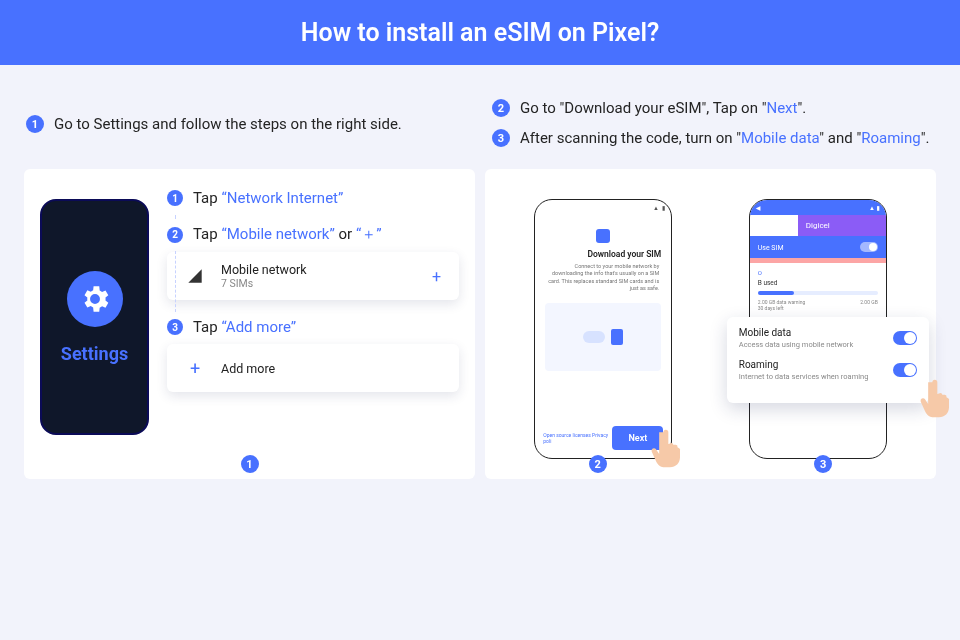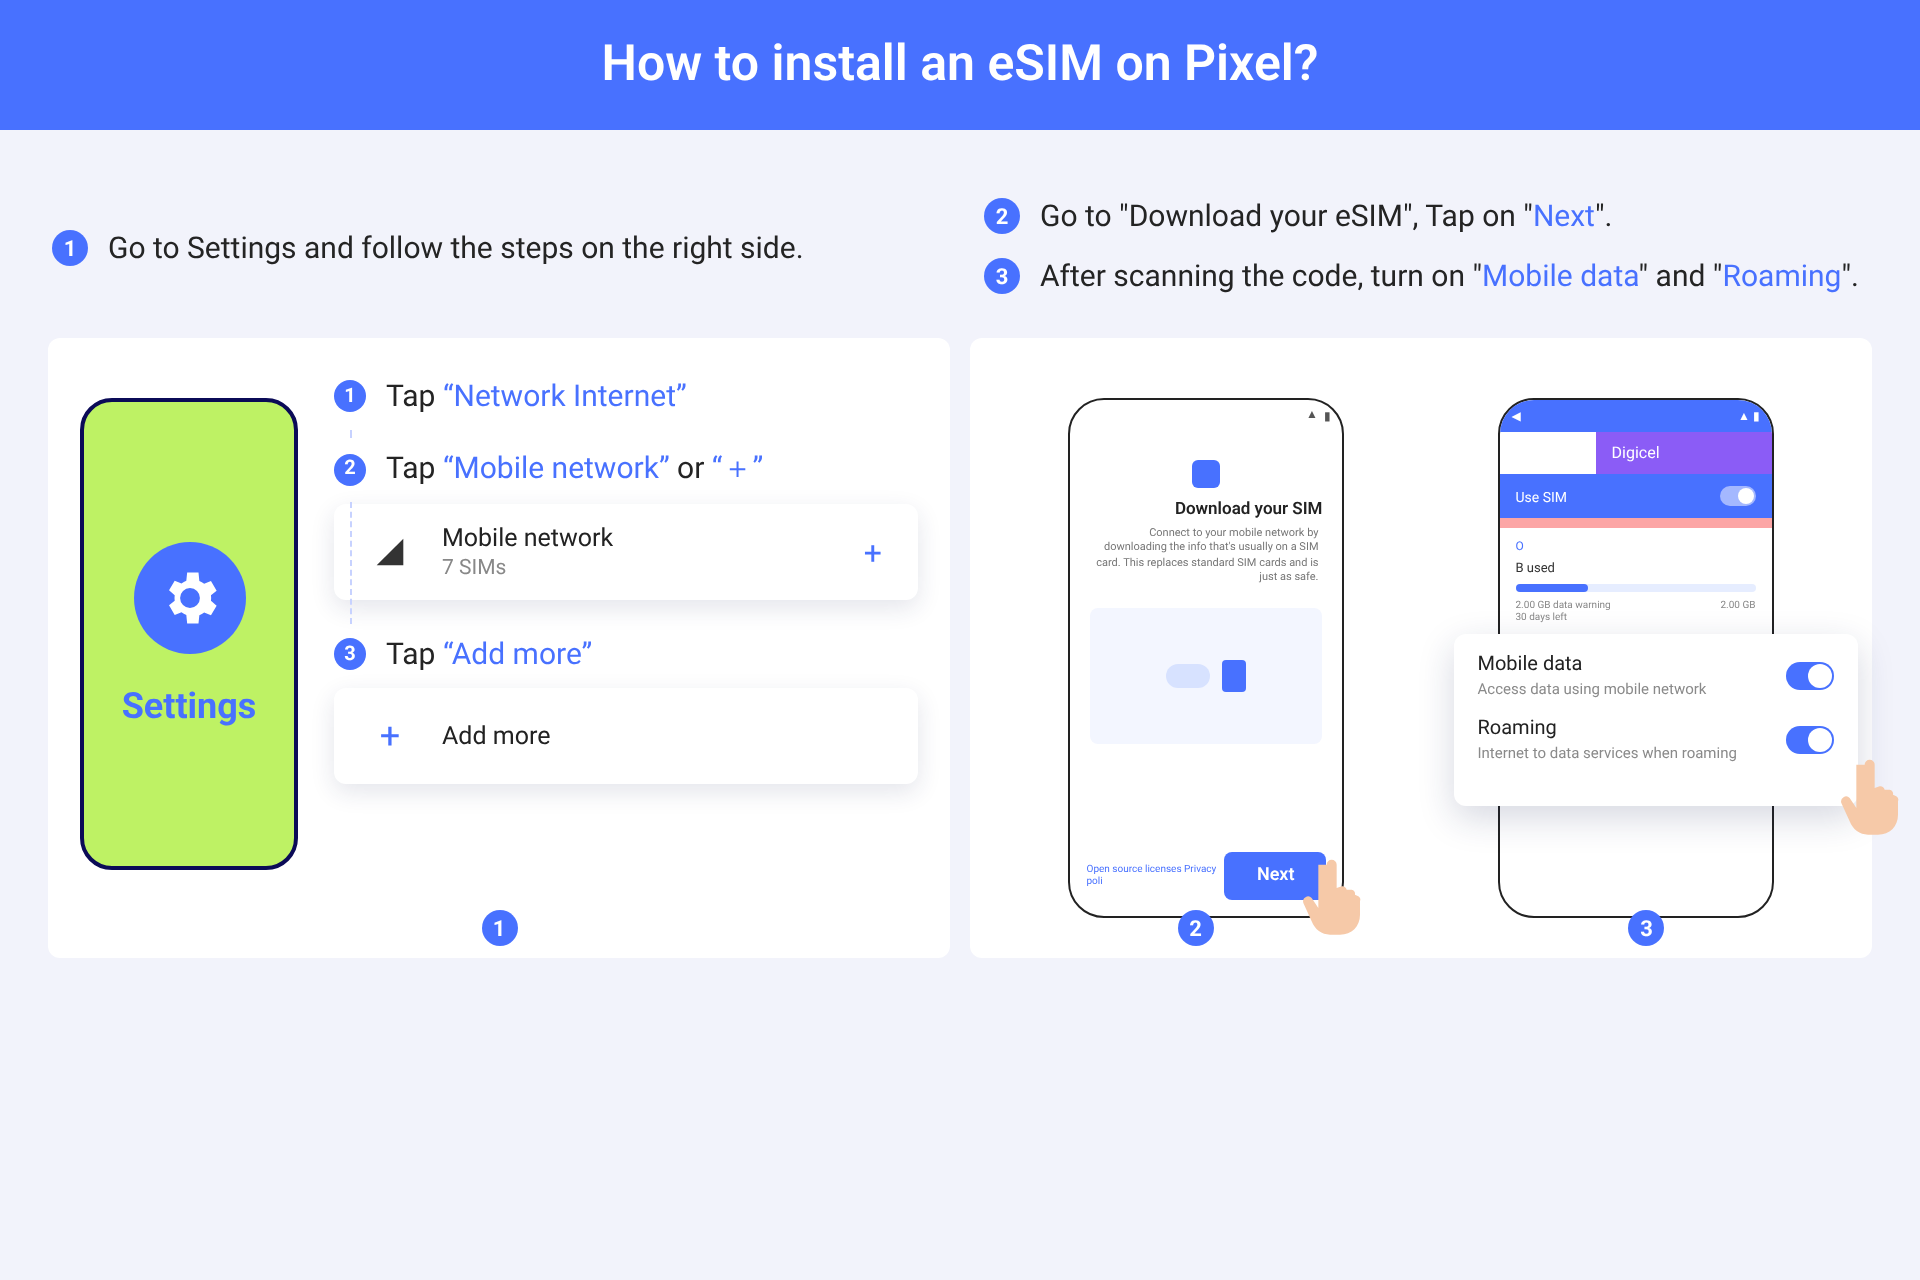--- a/index.html
+++ b/index.html
@@ -8,21 +8,21 @@
   .hero h1{margin:0;font-size:25px;font-weight:600;}
   .intro{display:flex;gap:24px;padding:22px 26px 0 26px;}
   .intro .col{flex:1;}
   .bullet{display:flex;align-items:flex-start;gap:10px;font-size:15px;margin:12px 0;}
   .num{flex:none;width:18px;height:18px;border-radius:50%;background:#4871ff;color:#fff;font-size:11px;font-weight:700;display:flex;align-items:center;justify-content:center;}
   .hl{color:#4871ff;}
   .panels{display:flex;gap:10px;padding:10px 24px 24px;}
   .panel{background:#fff;border-radius:6px;flex:1;padding:20px 16px 20px;box-sizing:border-box;position:relative;}
   
   .left-inner{display:flex;gap:18px;}
-  .phone-outline{width:105px;height:232px;border:2px solid #0b0b57;border-radius:16px;margin-top:10px;display:flex;flex-direction:column;align-items:center;justify-content:center;gap:16px;background:#bef264;}
+  .phone-outline{width:105px;height:232px;border:2px solid #0b0b57;border-radius:16px;margin-top:10px;display:flex;flex-direction:column;align-items:center;justify-content:center;gap:16px;background:#0f172a;}
   .gear{width:56px;height:56px;border-radius:50%;background:#4871ff;display:flex;align-items:center;justify-content:center;}
   .gear svg{width:34px;height:34px;fill:#fff;}
   .settings-label{color:#4871ff;font-weight:700;font-size:18px;}
   .steps{flex:1;}
   .step{margin-bottom:18px;position:relative;}
   .step .line{display:flex;align-items:center;gap:10px;font-size:15px;margin-bottom:8px;}
   .step .num{width:16px;height:16px;font-size:10px;}
   .card{background:#fff;border-radius:6px;box-shadow:0 4px 12px rgba(30,40,90,.12);padding:10px 14px;display:flex;align-items:center;gap:12px;font-size:12px;color:#333;}
   .card .ic{width:28px;height:28px;border-radius:50%;background:#e6edff;display:flex;align-items:center;justify-content:center;color:#4871ff;font-size:14px;}
   .card .title{font-size:12.5px;color:#222;}

